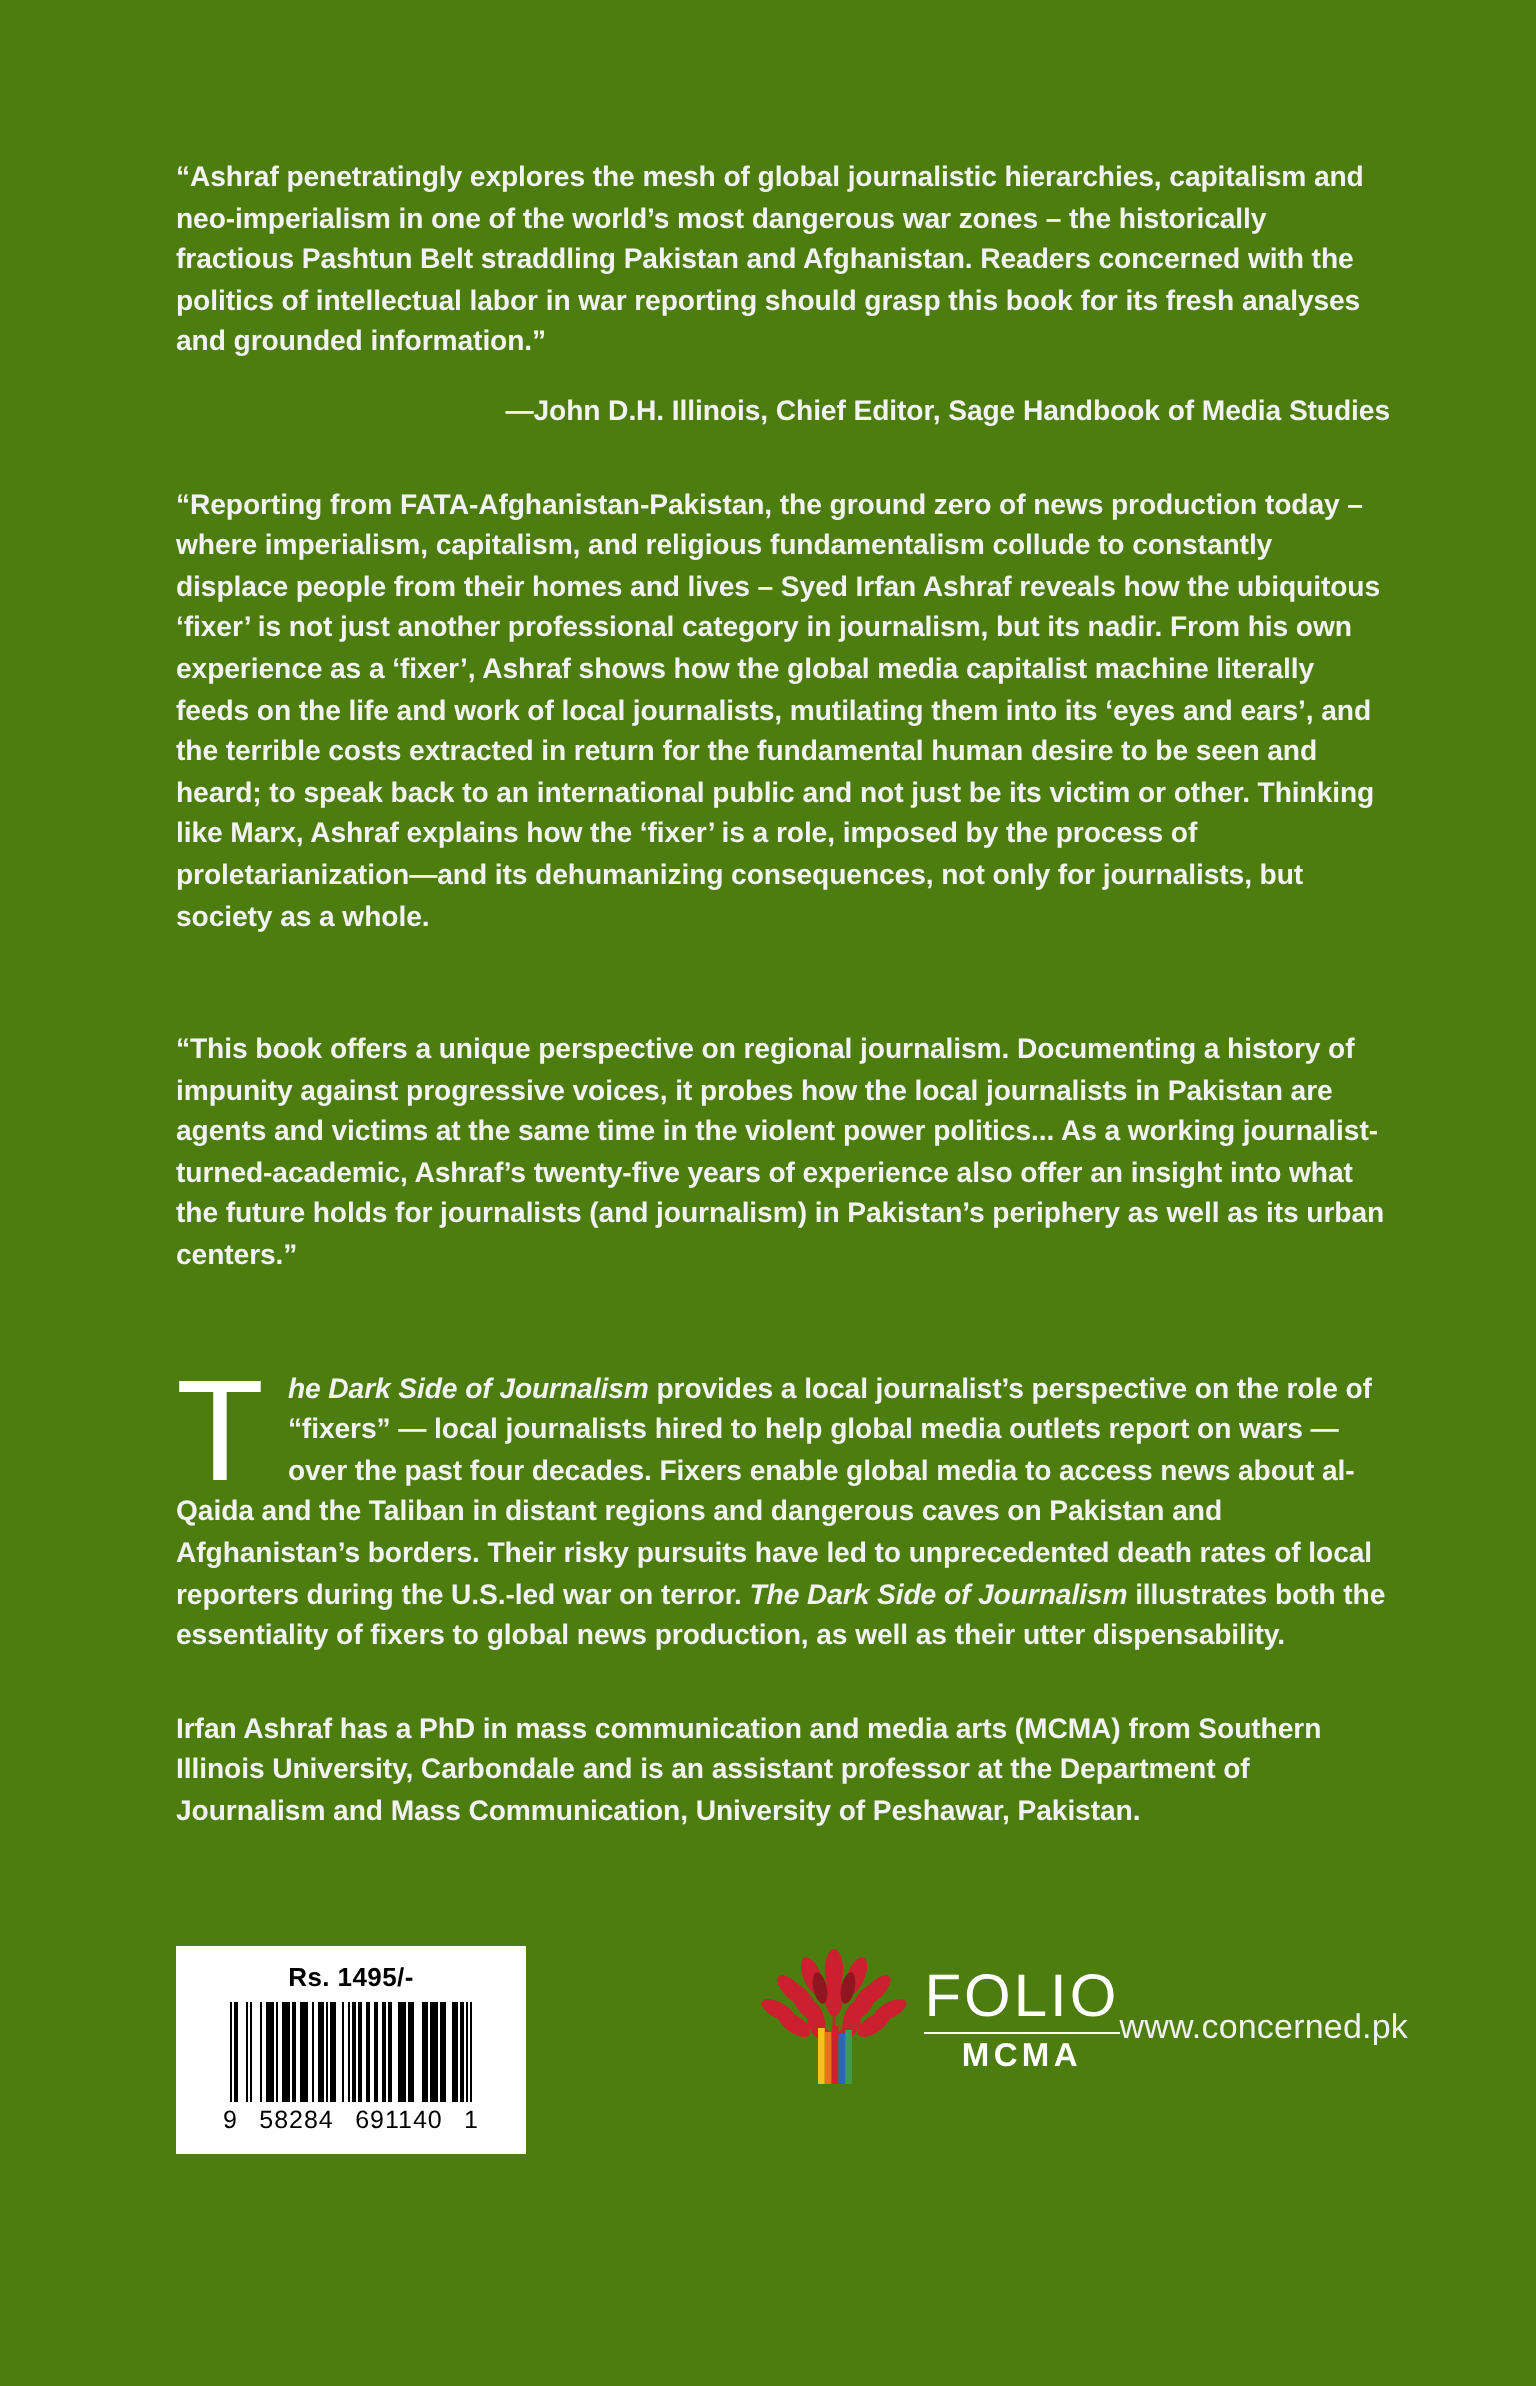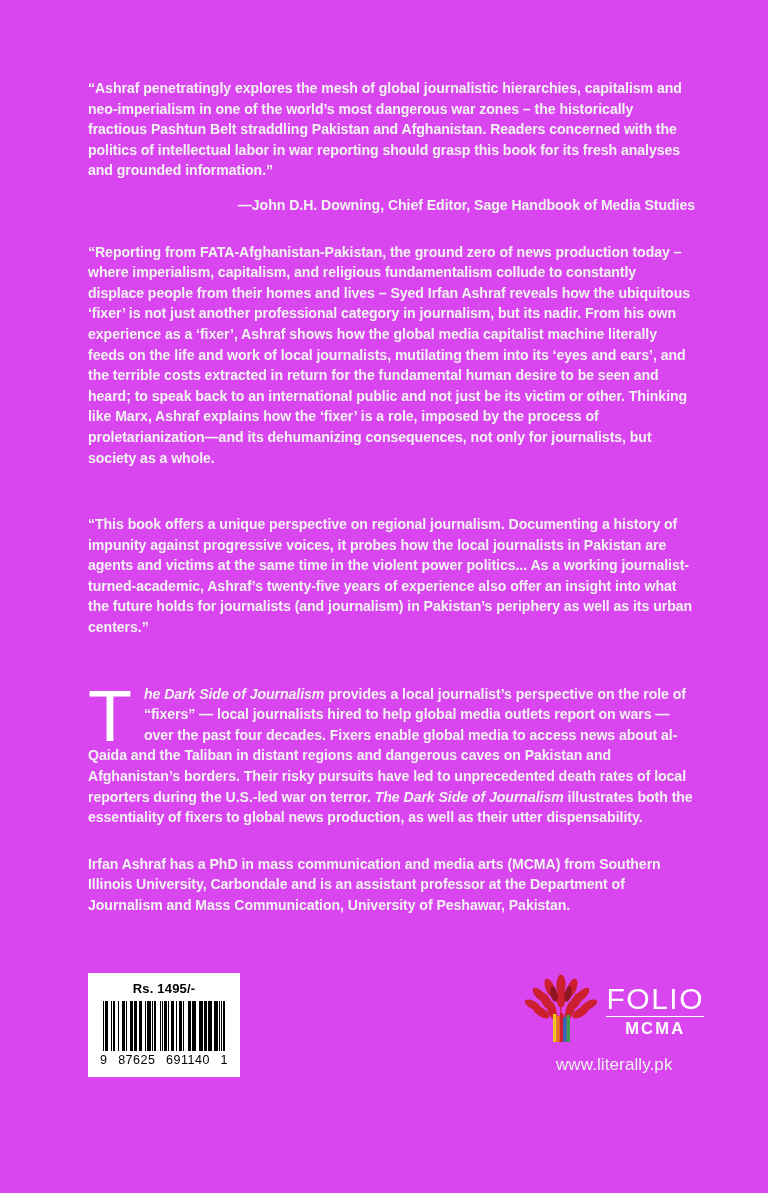--- a/index.html
+++ b/index.html
@@ -15,21 +15,21 @@
     position: relative;
     overflow: hidden;
     font-family: "Liberation Sans", sans-serif;
     color: #ffffff;
     -webkit-font-smoothing: antialiased;
   }
 
   .cover {
     position: absolute;
     inset: 0;
-    background: #d946ef;
+    background: #4d7c0f;
     padding: 78px 70px 0 88px;
   }
 
   
   .blurb {
     font-size: 14.1px;
     line-height: 20.6px;
     font-weight: 700;
     letter-spacing: -0.05px;
     color: #f2f2f2;
@@ -91,21 +91,21 @@
     right: 60px;
     bottom: 110px;
     height: 110px;
     display: flex;
     align-items: flex-start;
     justify-content: space-between;
   }
 
   
   .barcode-box {
-    width: 152px;
+    width: 175px;
     height: 104px;
     background: #ffffff;
     border: 1px solid #ffffff;
     padding: 7px 9px 6px 9px;
     display: flex;
     flex-direction: column;
     align-items: center;
   }
   .price {
     color: #000000;
@@ -135,21 +135,20 @@
     color: #000;
     font-size: 12.5px;
     font-weight: 400;
     font-family: "Liberation Sans", sans-serif;
     letter-spacing: 0.5px;
   }
 
   
   .publisher {
     display: flex;
-    flex-direction: column;
     align-items: center;
     margin-right: 4px;
   }
   .logo-row {
     display: flex;
     align-items: center;
     gap: 8px;
     height: 72px;
   }
   .tree { width: 74px; height: 70px; display:block; }
@@ -187,21 +186,21 @@
     color: #f0f0f0;
   }
 </style>
 </head>
 <body>
 
 <div class="cover">
 
   <p class="blurb">“Ashraf penetratingly explores the mesh of global journalistic hierarchies, capitalism and neo-imperialism in one of the world’s most dangerous war zones – the historically fractious Pashtun Belt straddling Pakistan and Afghanistan. Readers concerned with the politics of intellectual labor in war reporting should grasp this book for its fresh analyses and grounded information.”</p>
   <div class="gap-sm"></div>
-  <p class="attrib">—John D.H. Downing, Chief Editor, Sage Handbook of Media Studies</p>
+  <p class="attrib">—John D.H. Illinois, Chief Editor, Sage Handbook of Media Studies</p>
 
   <div class="gap-lg"></div>
 
   <p class="blurb">“Reporting from FATA-Afghanistan-Pakistan, the ground zero of news production today – where imperialism, capitalism, and religious fundamentalism collude to constantly displace people from their homes and lives – Syed Irfan Ashraf reveals how the ubiquitous ‘fixer’ is not just another professional category in journalism, but its nadir. From his own experience as a ‘fixer’, Ashraf shows how the global media capitalist machine literally feeds on the life and work of local journalists, mutilating them into its ‘eyes and ears’, and the terrible costs extracted in return for the fundamental human desire to be seen and heard; to speak back to an international public and not just be its victim or other. Thinking like Marx, Ashraf explains how the ‘fixer’ is a role, imposed by the process of proletarianization—and its dehumanizing consequences, not only for journalists, but society as a whole.</p>
   <div class="gap-md"></div>
 
   <div class="gap-lg"></div>
 
   <p class="blurb">“This book offers a unique perspective on regional journalism. Documenting a history of impunity against progressive voices, it probes how the local journalists in Pakistan are agents and victims at the same time in the violent power politics... As a working journalist-turned-academic, Ashraf’s twenty-five years of experience also offer an insight into what the future holds for journalists (and journalism) in Pakistan’s periphery as well as its urban centers.”</p>
   <div class="gap-md"></div>
@@ -280,21 +279,21 @@
           <i style="width: 2.85714%; background: rgb(0, 0, 0);"></i>
           <i style="width: 0.952381%; background: rgb(255, 255, 255);"></i>
           <i style="width: 0.952381%; background: rgb(0, 0, 0);"></i>
           <i style="width: 0.952381%; background: rgb(255, 255, 255);"></i>
           <i style="width: 0.952381%; background: rgb(0, 0, 0);"></i>
           <i style="width: 0.952381%; background: rgb(255, 255, 255);"></i>
           <i style="width: 0.952381%; background: rgb(0, 0, 0);"></i>
         </div>
       <div class="bc-digits">
         <span>9</span>
-        <span>87625</span>
+        <span>58284</span>
         <span>691140</span>
         <span>1</span>
       </div>
     </div>
 
     <div class="publisher">
       <div class="logo-row">
 
         <svg class="tree" viewBox="0 0 74 70" aria-hidden="true">
           <g fill="#cc2030">
@@ -338,17 +337,17 @@
           </g>
         </svg>
 
         <div class="wordmark">
           <div class="wm-folio">FOLIO</div>
           <div class="wm-rule"></div>
           <div class="wm-books">MCMA</div>
         </div>
       </div>
 
-      <div class="site">www.literally.pk</div>
+      <div class="site">www.concerned.pk</div>
     </div>
 
   </div>
 </div>
 
 </body></html>

